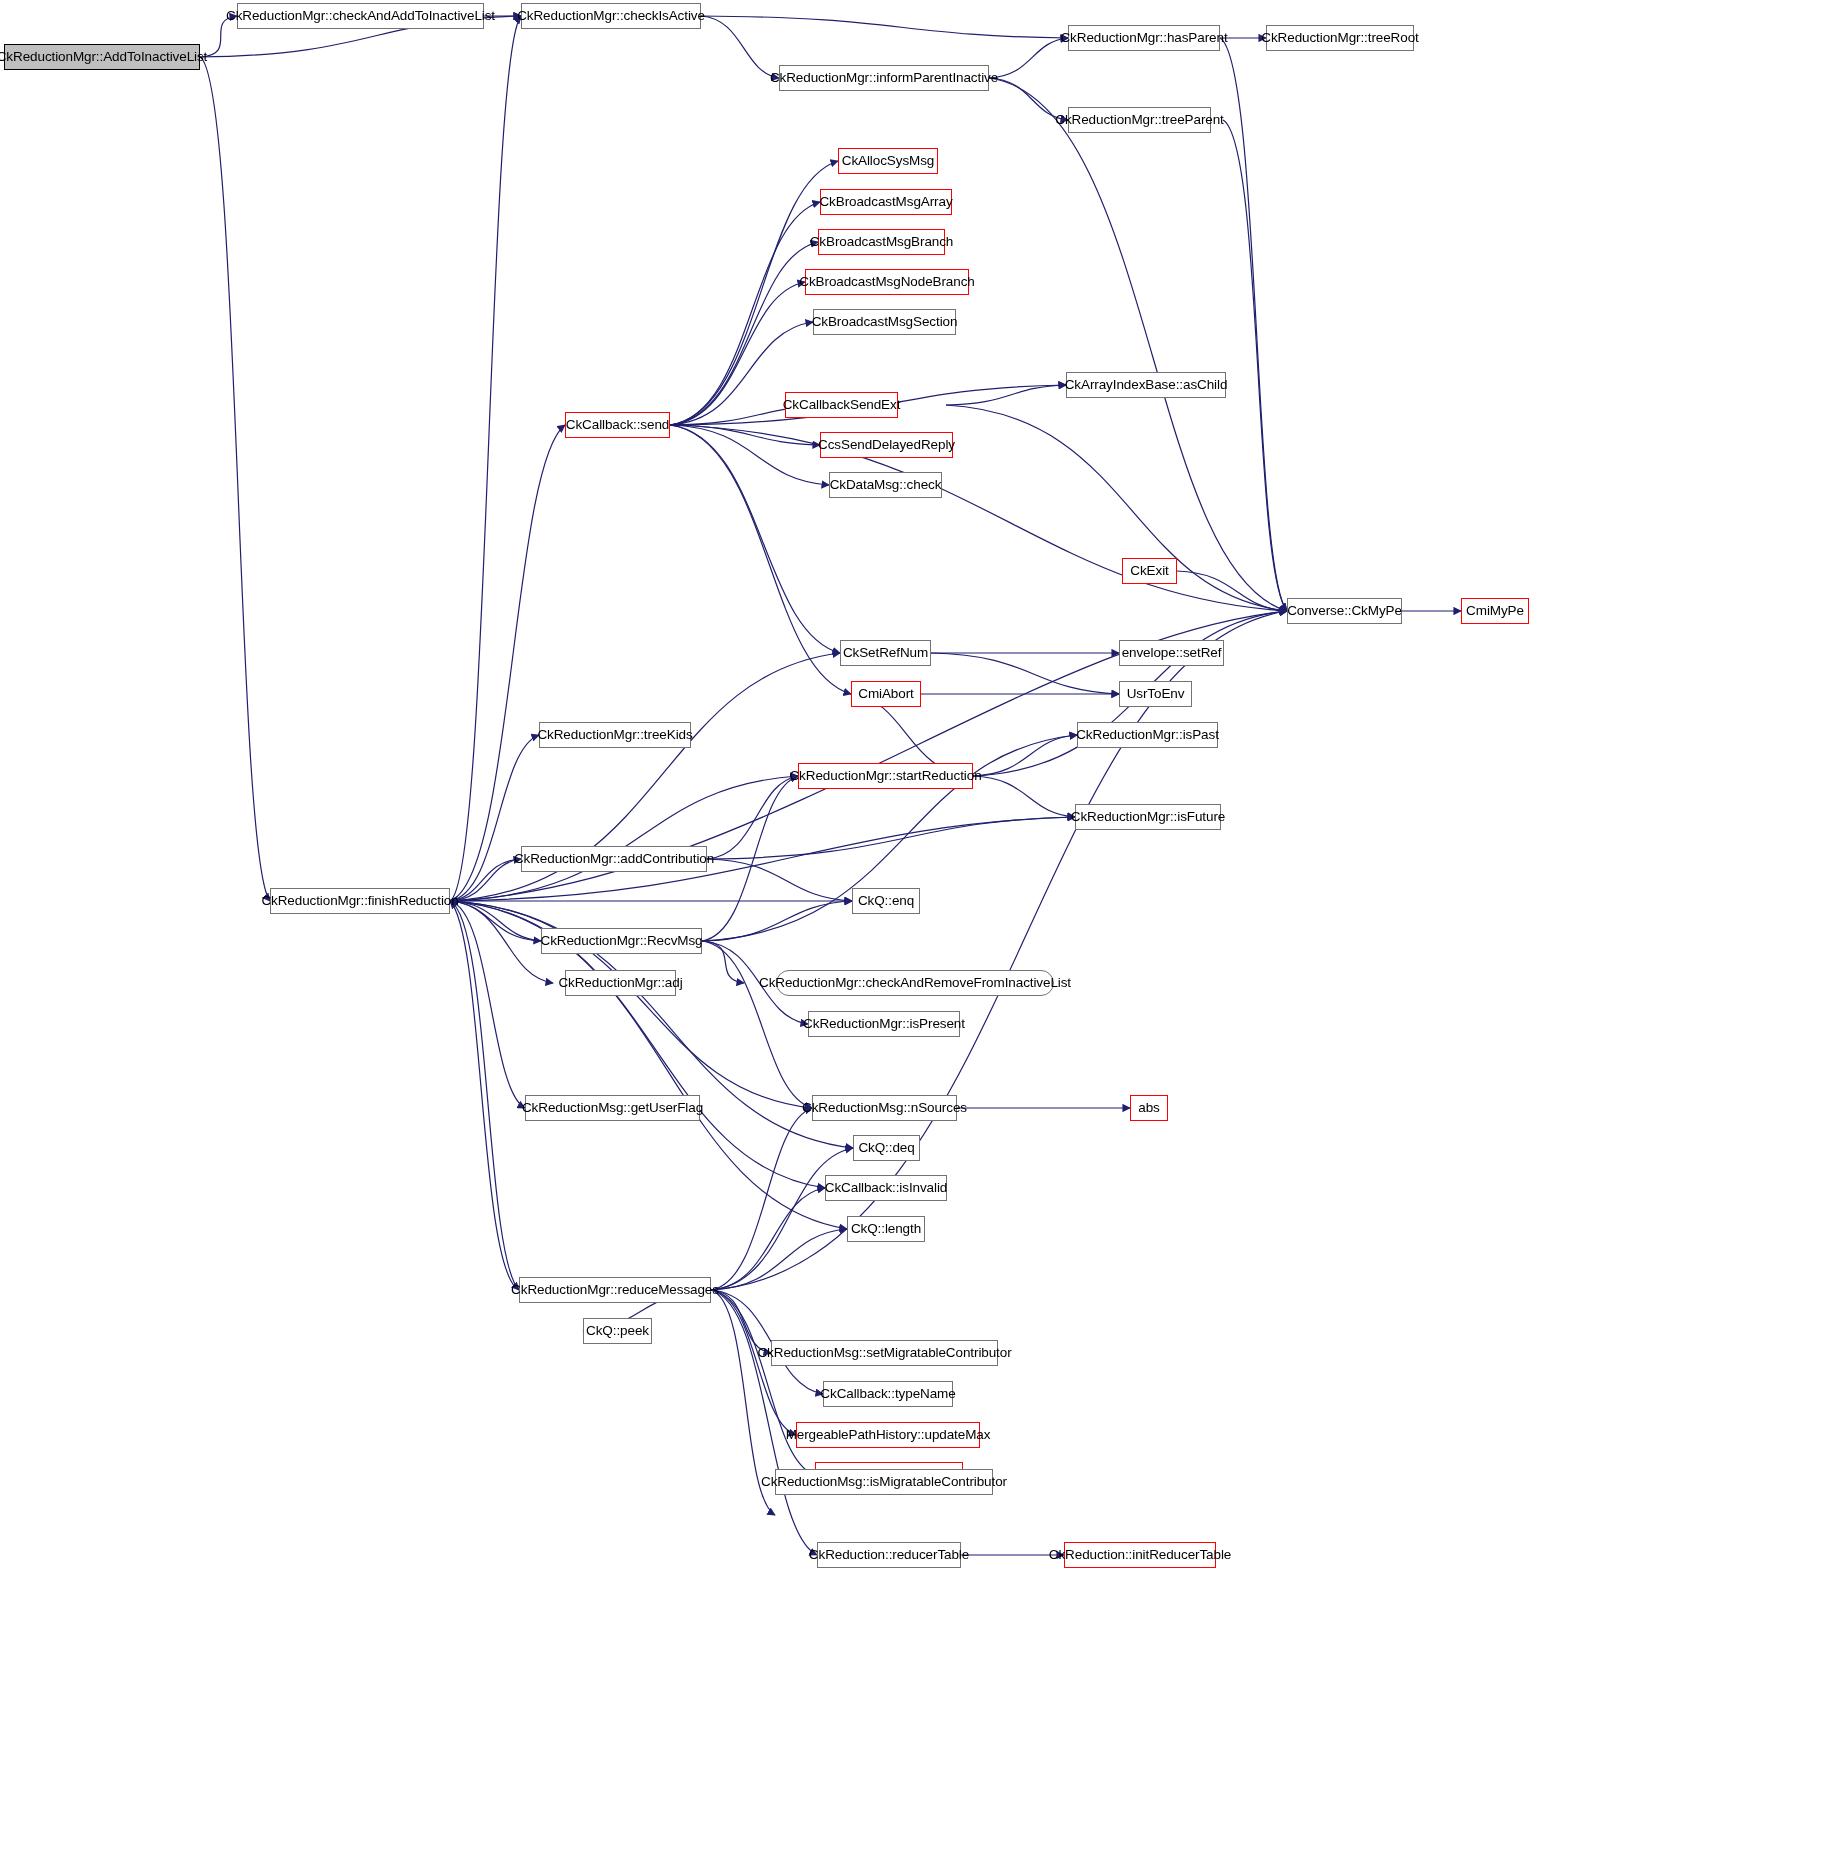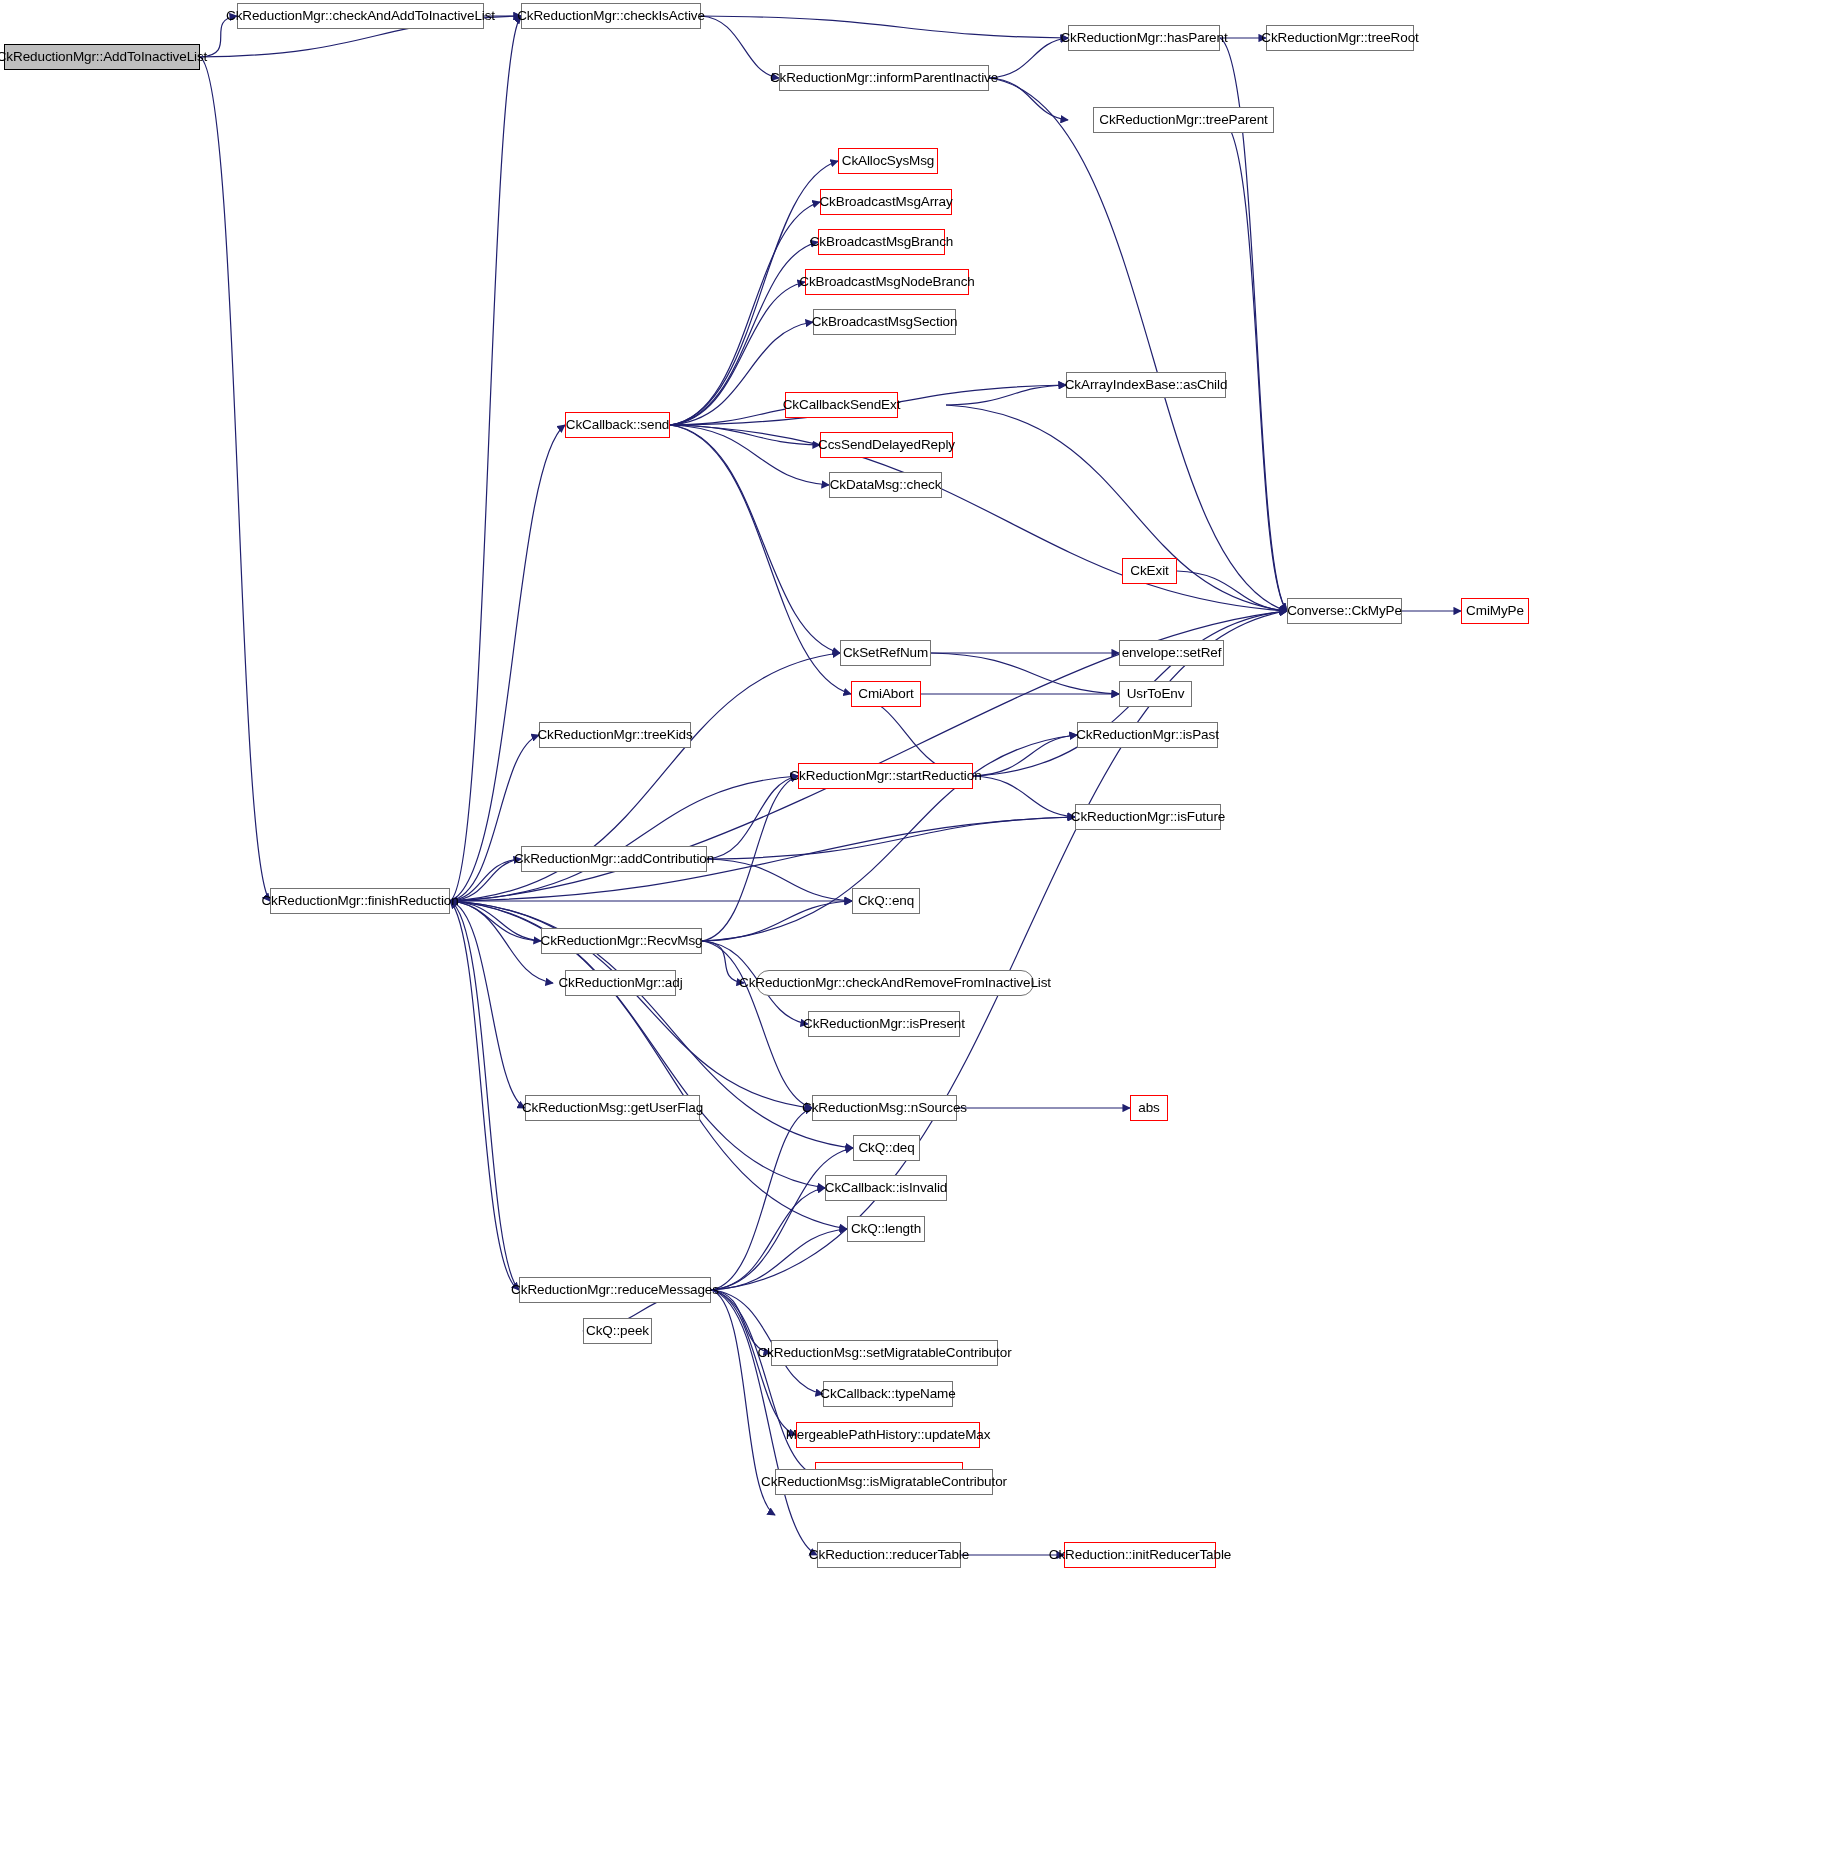--- a/index.html
+++ b/index.html
@@ -155,21 +155,21 @@
       </div>
       <div class="node" style="left: 1068px; top: 25px; width: 152px;">
         <span class="node-label">CkReductionMgr::hasParent</span>
       </div>
       <div class="node" style="left: 1266px; top: 25px; width: 148px;">
         <span class="node-label">CkReductionMgr::treeRoot</span>
       </div>
       <div class="node" style="left: 779px; top: 65px; width: 210px;">
         <span class="node-label">CkReductionMgr::informParentInactive</span>
       </div>
-      <div class="node" style="left: 1068px; top: 107px; width: 181px; margin-left: 25px;">
+      <div class="node" style="left: 1068px; top: 107px; width: 143px;">
         <span class="node-label">CkReductionMgr::treeParent</span>
       </div>
       <div class="node red" style="left: 838px; top: 148px; width: 100px;">
         <span class="node-label">CkAllocSysMsg</span>
       </div>
       <div class="node red" style="left: 820px; top: 189px; width: 132px;">
         <span class="node-label">CkBroadcastMsgArray</span>
       </div>
       <div class="node red" style="left: 818px; top: 229px; width: 127px;">
         <span class="node-label">CkBroadcastMsgBranch</span>
@@ -236,21 +236,21 @@
       </div>
       <div class="node" style="left: 852px; top: 888px; width: 68px;">
         <span class="node-label">CkQ::enq</span>
       </div>
       <div class="node" style="left: 541px; top: 928px; width: 161px;">
         <span class="node-label">CkReductionMgr::RecvMsg</span>
       </div>
       <div class="node" style="left: 565px; top: 970px; width: 111px;">
         <span class="node-label">CkReductionMgr::adj</span>
       </div>
-      <div class="node" style="left: 756px; top: 970px; width: 278px; border-radius: 13px;">
+      <div class="node" style="left: 776px; top: 970px; width: 278px; border-radius: 13px;">
         <span class="node-label">CkReductionMgr::checkAndRemoveFromInactiveList</span>
       </div>
       <div class="node" style="left: 808px; top: 1011px; width: 152px;">
         <span class="node-label">CkReductionMgr::isPresent</span>
       </div>
       <div class="node" style="left: 525px; top: 1095px; width: 175px;">
         <span class="node-label">CkReductionMsg::getUserFlag</span>
       </div>
       <div class="node" style="left: 812px; top: 1095px; width: 145px;">
         <span class="node-label">CkReductionMsg::nSources</span>

